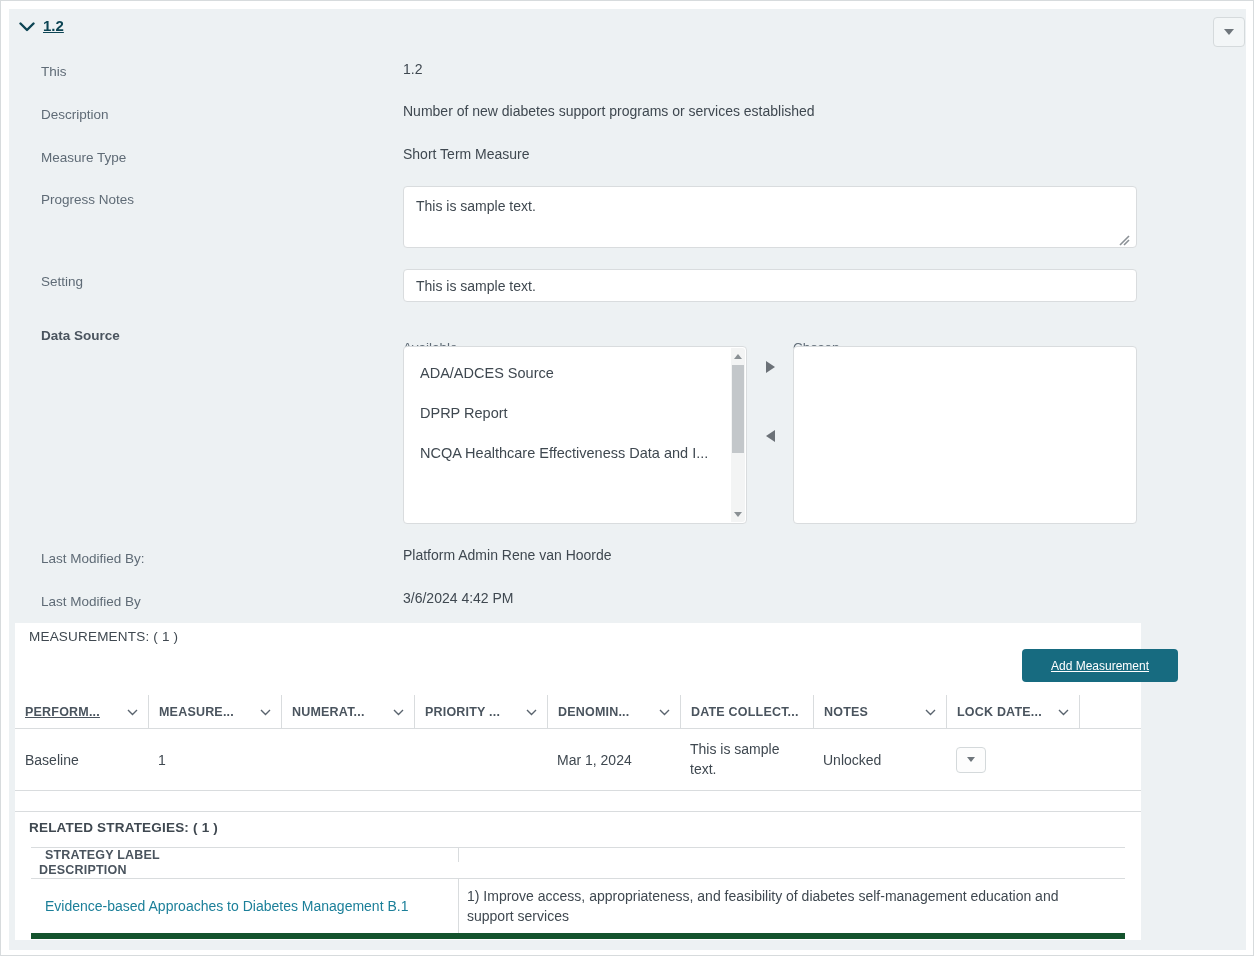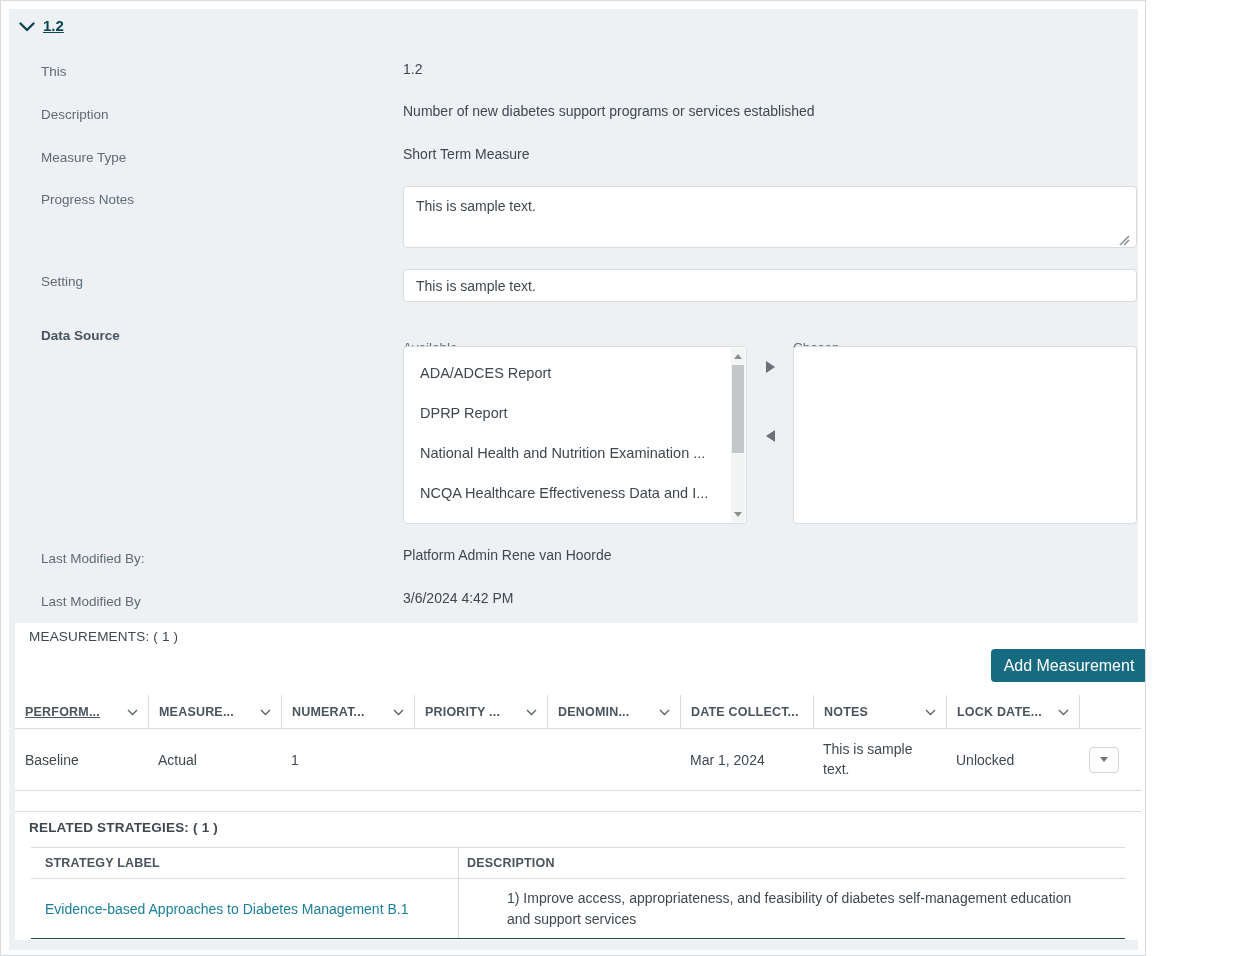--- a/index.html
+++ b/index.html
@@ -3,21 +3,21 @@
 <meta charset="utf-8">
 <style>
   html,body{margin:0;padding:0;}
   body{
     width:1254px;height:956px;
     font-family:"Liberation Sans",sans-serif;
     background:#ffffff;
     -webkit-font-smoothing:antialiased;
   }
   .page{
-    position:relative;width:1146px;height:956px;
+    position:relative;width:1254px;height:956px;
     box-sizing:border-box;border:1px solid #d7dbdd;background:#ffffff;overflow:hidden;
   }
   .canvas{
     position:absolute;left:8px;top:8px;right:7px;bottom:5px;
     background:#edf1f3;
   }
   
   .collapse-btn{position:absolute;left:17px;top:19px;width:18px;height:14px;cursor:pointer;background:none;border:none;padding:0;}
   .title-link{
     position:absolute;left:42px;top:16px;
@@ -56,43 +56,43 @@
   .tri-down{width:0;height:0;border-left:4px solid transparent;border-right:4px solid transparent;border-top:5px solid #8a9094;}
   .sthumb{position:absolute;left:1px;top:17px;width:12px;height:88px;background:#c3c7ca;cursor:grab;}
   .movebtn{position:absolute;left:760px;width:18px;height:18px;background:none;border:none;display:flex;align-items:center;justify-content:center;cursor:pointer;padding:0;}
   .tri-right{width:0;height:0;border-top:6px solid transparent;border-bottom:6px solid transparent;border-left:9px solid #6b7177;}
   .tri-left{width:0;height:0;border-top:6px solid transparent;border-bottom:6px solid transparent;border-right:9px solid #6b7177;}
   
   .panel{position:absolute;left:14px;top:622px;width:1126px;height:317px;background:#ffffff;}
   .sec-title{position:absolute;left:14px;font-size:13.5px;color:#3f4850;letter-spacing:.2px;}
   .sec-title.bold{font-weight:bold;}
   .add-btn{
-    position:absolute;left:976px;top:26px;width:156px;height:33px;
+    position:absolute;left:1007px;top:26px;width:156px;height:33px;
     background:#176b80;color:#ffffff;border:none;border-radius:4px;
-    font-family:"Liberation Sans",sans-serif;font-size:16px;cursor:pointer;
+    font-family:"Liberation Sans",sans-serif;font-size:12px;cursor:pointer;text-decoration:underline;
   }
   .mtable-head{position:absolute;left:0;top:72px;width:1126px;height:34px;display:flex;border-bottom:1px solid #d9dcde;box-sizing:border-box;}
   .mtable-row{position:absolute;left:0;top:106px;width:1126px;height:62px;display:flex;border-bottom:1px solid #d9dcde;box-sizing:border-box;}
   .mcell{box-sizing:border-box;display:flex;align-items:center;padding:0 10px;overflow:hidden;}
   .mtable-head .mcell{border-left:1px solid #d9dcde;font-size:12.5px;font-weight:bold;color:#4a545e;letter-spacing:.2px;cursor:pointer;}
   .mtable-head .mcell:first-child{border-left:none;text-decoration:underline;}
   .mcell.c0,.mcell.c1,.mcell.c2,.mcell.c3,.mcell.c4,.mcell.c5,.mcell.c6,.mcell.c7{width:133px;flex:none;}
   .mcell.c8{width:62px;flex:none;}
   .mtable-row .mcell{font-size:14px;color:#3f4850;}
   .mcell .sort-ch{margin-left:auto;flex:none;}
   .notes-cell{line-height:1.4;white-space:normal;}
   .rowmenu-btn{
     width:28px;height:24px;background:#fdfdfd;border:1px solid #d4d9db;border-radius:4px;
     display:flex;align-items:center;justify-content:center;cursor:pointer;
   }
   .rowmenu-btn .caret{border-left-width:4px;border-right-width:4px;border-top-width:5px;}
   .divider{position:absolute;left:0;top:188px;width:1126px;border-top:1px solid #d9dcde;}
   .stable{position:absolute;left:16px;top:224px;width:1094px;}
-  .stable-head{display:flex;height:32px;border-top:1px solid #d9dcde;border-bottom:1px solid #d9dcde;box-sizing:border-box;}
-  .stable-row{display:flex;height:60px;border-bottom:1px solid #14532d;box-sizing:border-box;gap:40px;}
+  .stable-head{display:flex;height:32px;border-top:1px solid #d9dcde;border-bottom:1px solid #d9dcde;box-sizing:border-box;flex-direction:column;}
+  .stable-row{display:flex;height:60px;border-bottom:6px solid #14532d;box-sizing:border-box;}
   .scell{box-sizing:border-box;display:flex;align-items:center;overflow:hidden;}
   .scell.s0{width:428px;flex:none;padding-left:14px;border-right:1px solid #d9dcde;}
   .scell.s1{flex:1;padding-left:8px;padding-right:30px;}
   .stable-head .scell{font-size:12.5px;font-weight:bold;color:#4a545e;letter-spacing:.2px;}
   .stable-row .scell{font-size:14px;color:#3f4850;}
   .stable-row .scell.s1{line-height:1.45;}
   .strategy-link{color:#1b7f99;cursor:pointer;text-decoration:none;}
 </style>
 </head>
 <body>
@@ -134,23 +134,22 @@
         <line x1="6" y1="11" x2="11" y2="6" stroke="#8b9196" stroke-width="1.6"></line>
       </svg>
   </span>
   <input class="box" type="text" value="This is sample text." style="">
 
   <div class="listcap" style="left:402px;top:327px">Available</div>
   <div class="listcap" style="left:792px;top:327px">Chosen</div>
 
   <div class="listbox" style="left:402px">
     <ul>
-      <li>ADA/ADCES Report</li>
+      <li>ADA/ADCES Source</li>
       <li>DPRP Report</li>
-      <li>National Health and Nutrition Examination ...</li>
       <li>NCQA Healthcare Effectiveness Data and I...</li>
     </ul>
     <div class="sbar">
       <div class="sbtn up">
           <span class="tri-up"></span>
         </div>
       <div class="sthumb"></div>
       <div class="sbtn down">
           <span class="tri-down"></span>
         </div>
@@ -217,21 +216,20 @@
         <span>LOCK DATE...</span>
         <span class="sort-ch"><svg width="11" height="7" viewBox="0 0 11 7">
               <polyline points="1,1 5.5,5.5 10,1" fill="none" stroke="#5a646e" stroke-width="1.4"></polyline>
             </svg></span>
       </div>
       <div class="mcell c8"></div>
     </div>
 
     <div class="mtable-row">
       <div class="mcell c0">Baseline</div>
-      <div class="mcell c1">Actual</div>
       <div class="mcell c2">1</div>
       <div class="mcell c3"></div>
       <div class="mcell c4"></div>
       <div class="mcell c5">Mar 1, 2024</div>
       <div class="mcell c6 notes-cell">This is sample text.</div>
       <div class="mcell c7">Unlocked</div>
       <div class="mcell c8">
         <div class="rowmenu-btn">
           <span class="caret"></span>
         </div>

